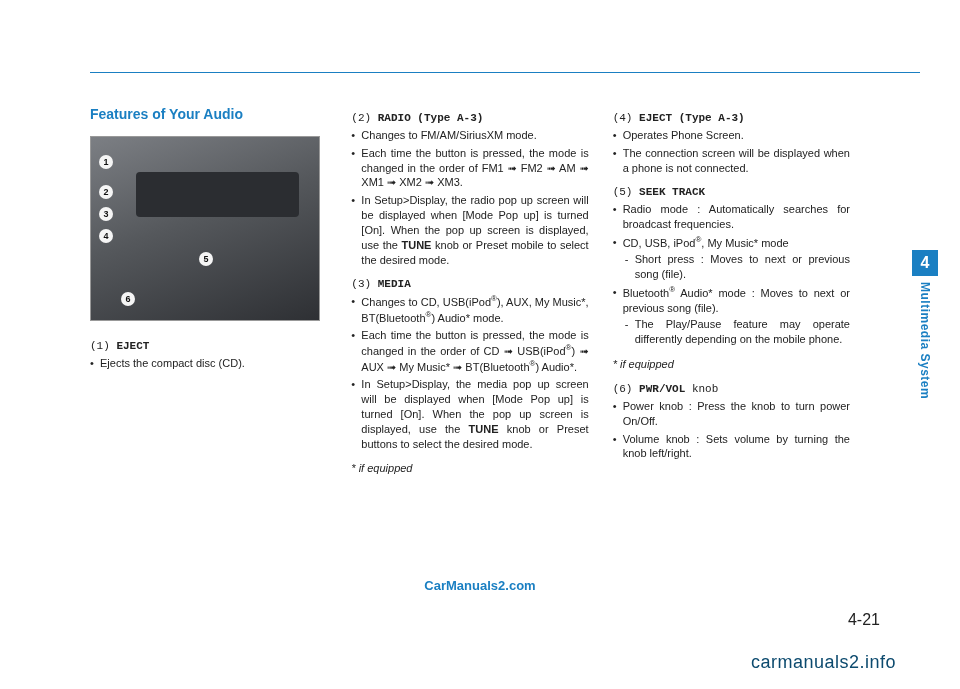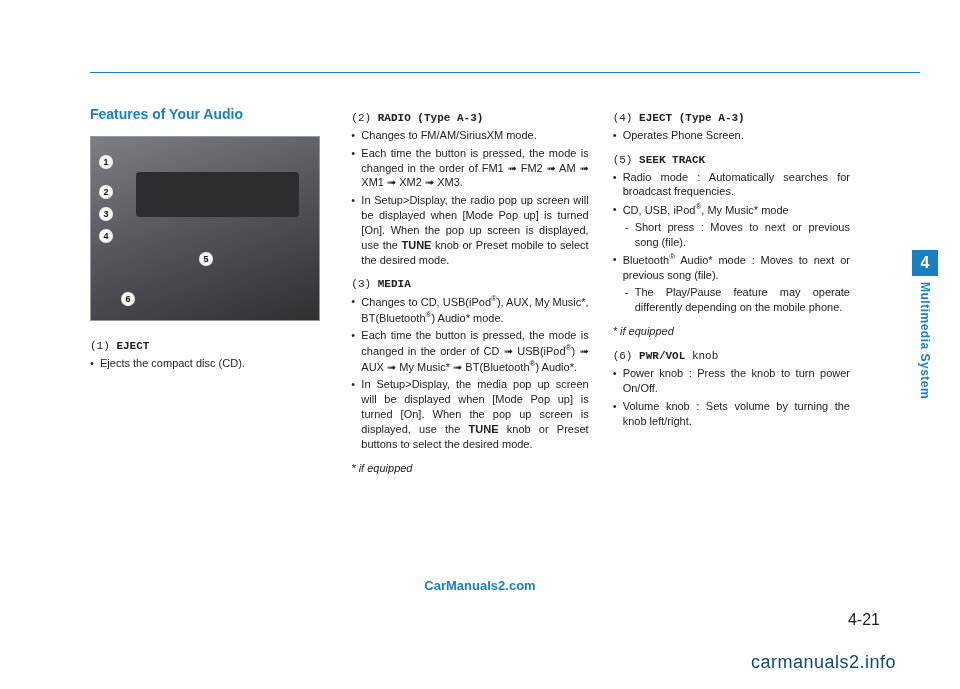--- a/index.html
+++ b/index.html
@@ -211,20 +211,21 @@
     <p class="footnote">* if equipped</p>
   </div>
 
   <div class="col">
     <p class="sub-head">
       <span class="num">(4)</span>
       <span class="label"><span>EJECT</span><span> (Type A-3)</span></span>
     </p>
     <ul class="bullets">
       <li>Operates Phone Screen.</li>
+      <li>The connection screen will be displayed when a phone is not connected.</li>
     </ul>
 
     <p class="sub-head">
       <span class="num">(5)</span>
       <span class="label">SEEK TRACK</span>
     </p>
     <ul class="bullets">
       <li>Radio mode : Automatically searches for broadcast frequencies.</li>
       <li>
         <span>CD, USB, iPod</span><sup>®</sup><span>, My Music* mode</span>

